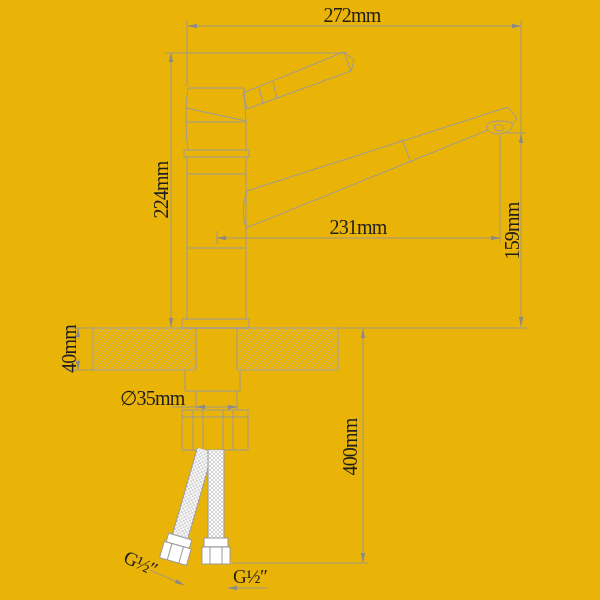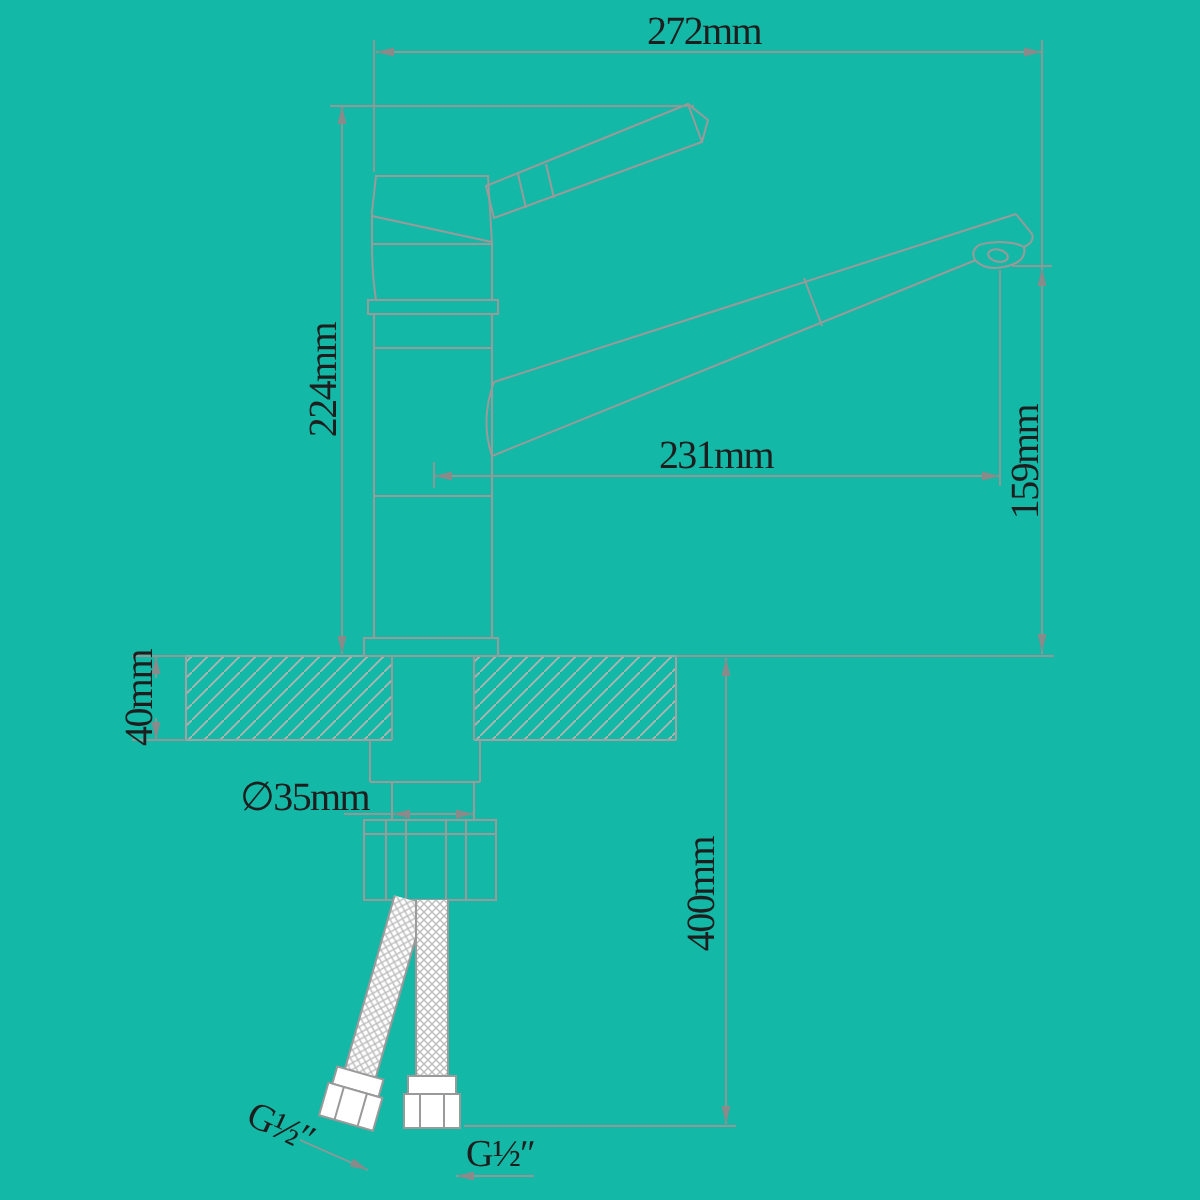--- a/index.html
+++ b/index.html
@@ -1,16 +1,16 @@
 <!DOCTYPE html>
 <html><head>
 <meta charset="utf-8">
 <style>
   html,body{margin:0;padding:0;background:#ffffff;}
-  .canvas{width:600px;height:600px;background:#14b8a6;position:relative;overflow:hidden;}
+  .canvas{width:600px;height:600px;background:#eab308;position:relative;overflow:hidden;}
   svg{display:block;}
   .fx{stroke:#9a9a9a;stroke-width:1;fill:none;}
   .fx2{stroke:#a2a2a2;stroke-width:1;fill:none;}
   .dl{stroke:#969696;stroke-width:0.9;fill:none;}
   .ah{fill:#8a8a8a;stroke:none;}
   .dimtxt{font-family:"Liberation Serif","DejaVu Serif",serif;font-size:20px;letter-spacing:-0.8px;fill:#1e1e1e;}
   .dimtxt-sm{font-family:"Liberation Serif","DejaVu Serif",serif;font-size:19px;letter-spacing:-0.5px;fill:#1e1e1e;}
   .whitefill{fill:#ffffff;}
 </style>
 </head>

